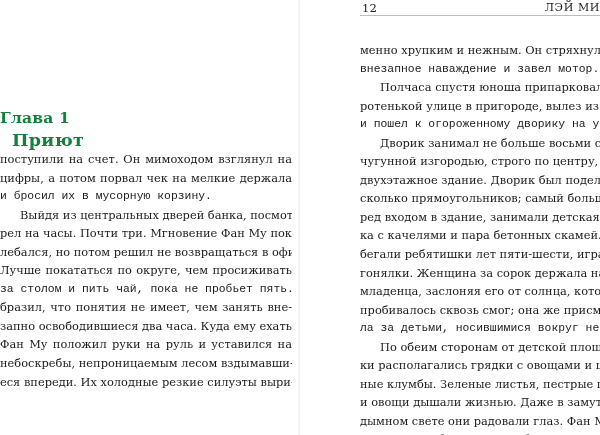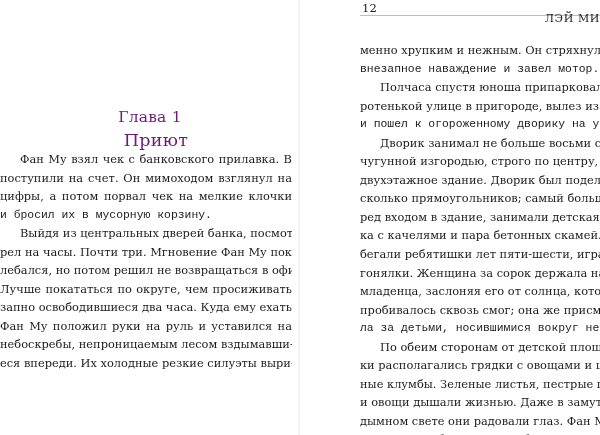--- a/index.html
+++ b/index.html
@@ -40,23 +40,22 @@
       left: 298px;
       top: 0;
       width: 4px;
       height: 435px;
       background: linear-gradient(to right, #f7f7f7, #efefef, #f9f9f9);
     }
     .chapter-heading {
       position: absolute;
       left: 0;
       width: 300px;
-      text-align: center;
-      color: #701a75;
-      font-weight: normal;
+      color: #15803d;
+      font-weight: bold;
     }
     .chapter-number {
       top: 108px;
       font-size: 15.5px;
       letter-spacing: 0.2px;
     }
     .chapter-title {
       top: 130px;
       font-size: 17.5px;
       letter-spacing: 0.3px;
@@ -106,42 +105,43 @@
     }
     .page-number {
       position: absolute;
       left: 2px;
       top: 1px;
       text-align: right;
     }
     .running-title {
       position: absolute;
       right: 0;
-      top: 12px;
+      top: 1px;
       letter-spacing: 0.6px;
       font-size: 11px;
     }
   </style>
 </head>
 <body>
 
 <div class="spread">
 
   <div class="page page-left">
     <h2 class="chapter-heading chapter-number">Глава 1</h2>
     <h1 class="chapter-heading chapter-title">Приют</h1>
     <div class="text-block left-text" id="left-text">
-        <span class="line indent">Фан Му взял чек с банковского прилавка. В</span>
         <span class="line">поступили на счет. Он мимоходом взглянул на</span>
-        <span class="line">цифры, а потом порвал чек на мелкие клочки</span>
+        <span class="line">цифры, а потом порвал чек на мелкие держала</span>
         <span class="line last">и бросил их в мусорную корзину.</span>
         <span class="line indent">Выйдя из центральных дверей банка, посмот-</span>
         <span class="line">рел на часы. Почти три. Мгновение Фан Му поко-</span>
         <span class="line">лебался, но потом решил не возвращаться в офис.</span>
         <span class="line">Лучше покататься по округе, чем просиживать</span>
+        <span class="line last">за столом и пить чай, пока не пробьет пять.</span>
+        <span class="line">бразил, что понятия не имеет, чем занять вне-</span>
         <span class="line">запно освободившиеся два часа. Куда ему ехать?</span>
         <span class="line">Фан Му положил руки на руль и уставился на</span>
         <span class="line">небоскребы, непроницаемым лесом вздымавши-</span>
         <span class="line">еся впереди. Их холодные резкие силуэты выри-</span>
       </div>
   </div>
 
   <div class="gutter-shadow"></div>
 
   <div class="page page-right">

